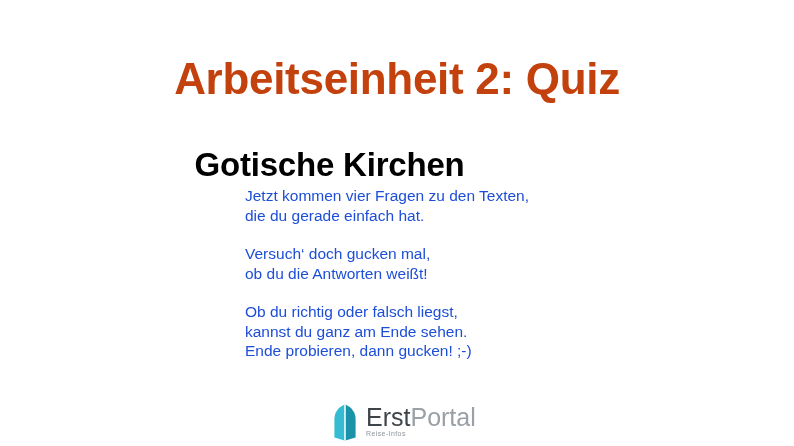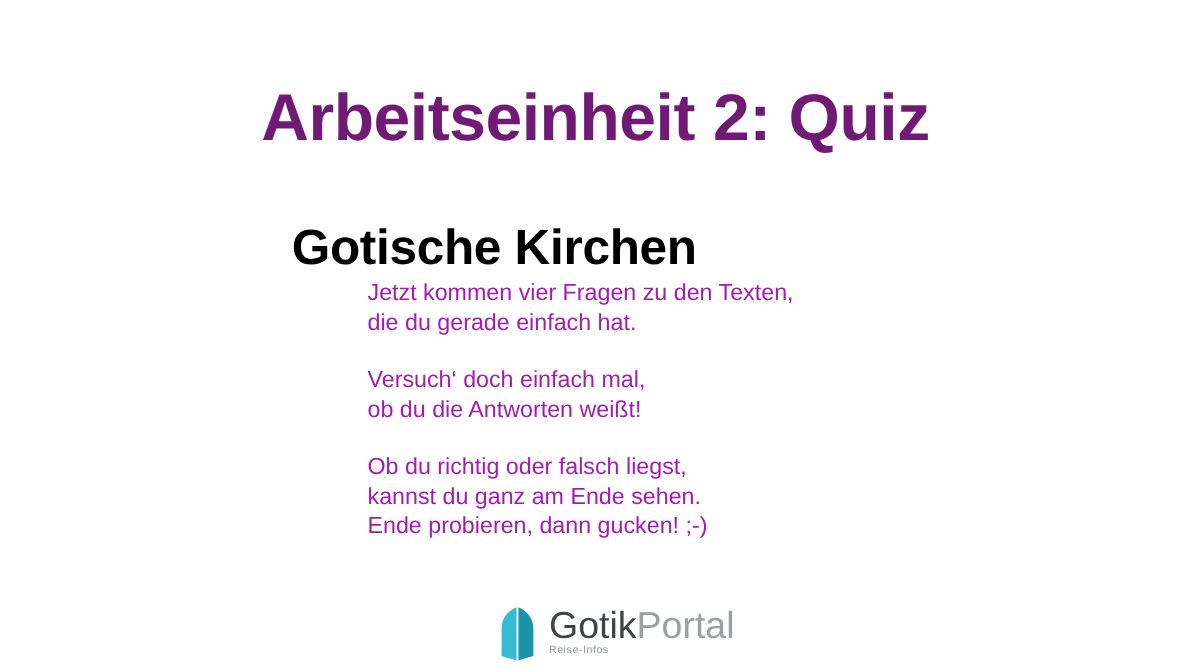--- a/index.html
+++ b/index.html
@@ -24,21 +24,21 @@
 
   
   .slide-title {
     position: absolute;
     left: 0;
     top: 26px;
     width: 794px;
     text-align: center;
     font-size: 44px;
     font-weight: bold;
-    color: #701a75;
+    color: #c2410c;
     letter-spacing: -0.3px;
     line-height: 1.08;
     white-space: nowrap;
   }
 
   
   .slide-subtitle {
     position: absolute;
     left: 0;
     top: 120px;
@@ -52,21 +52,21 @@
     white-space: nowrap;
   }
 
   
   .body-copy {
     position: absolute;
     left: 245px;
     top: 186px;
     width: 420px;
     font-size: 15.5px;
-    color: #a21caf;
+    color: #1d4ed8;
     line-height: 19.5px;
   }
   .para {
     margin: 0 0 19px 0;
   }
   .para:last-child {
     margin-bottom: 16px;
   }
   .para .line {
     display: block;
@@ -125,21 +125,21 @@
   <h2 class="slide-subtitle">Gotische Kirchen</h2>
 
   <div class="body-copy">
 
     <p class="para">
       <span class="line">Jetzt kommen vier Fragen zu den Texten,</span>
       <span class="line">die du gerade einfach hat.</span>
     </p>
 
     <p class="para">
-      <span class="line">Versuch‘ doch einfach mal,</span>
+      <span class="line">Versuch‘ doch gucken mal,</span>
       <span class="line">ob du die Antworten weißt!</span>
     </p>
 
     <p class="para">
       <span class="line">Ob du richtig oder falsch liegst,</span>
       <span class="line">kannst du ganz am Ende sehen.</span>
       <span class="line">Ende probieren, dann gucken! ;-)</span>
     </p>
 
   </div>
@@ -147,20 +147,20 @@
   <div class="logo">
 
     <svg class="logo-mark" viewBox="0 0 28 37">
       <path d="M13.6 0.6 C7.2 3.4 3.4 8.6 3.4 15.2 L3.4 33.4 L13.6 36.4 Z" fill="#35bcd2"></path>
       <path d="M14.4 0.6 C20.8 3.4 24.6 8.6 24.6 15.2 L24.6 33.4 L14.4 36.4 Z" fill="#1a93a8"></path>
       <rect x="13.4" y="0.6" width="1.2" height="35.8" fill="#ffffff"></rect>
     </svg>
 
     <div class="logo-text-wrap">
       <div class="logo-word">
-        <span class="w1">Gotik</span><span class="w2">Portal</span>
+        <span class="w1">Erst</span><span class="w2">Portal</span>
       </div>
       <div class="logo-tagline">Reise-Infos</div>
     </div>
 
   </div>
 
 </div>
 
 </body></html>

